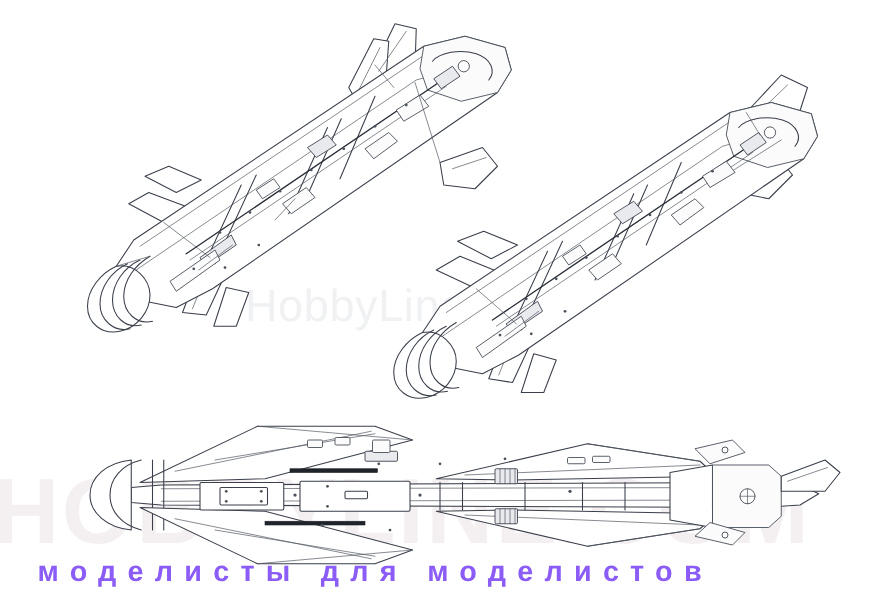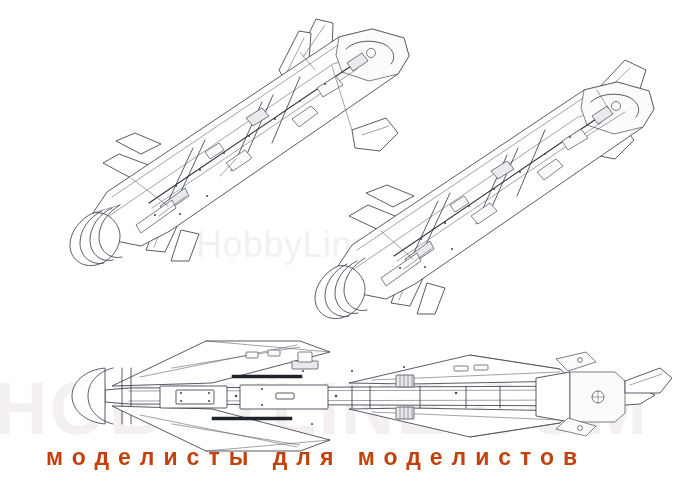--- a/index.html
+++ b/index.html
@@ -2,21 +2,21 @@
 <html><head>
 <meta charset="utf-8">
 <style>
   html,body{margin:0;padding:0;background:#ffffff;}
   body{width:700px;height:490px;overflow:hidden;position:relative;
        font-family:"Liberation Sans", sans-serif;}
   #stage{position:absolute;inset:0;width:700px;height:490px;background:#ffffff;}
   .wm{position:absolute;pointer-events:none;user-select:none;white-space:nowrap;}
   #wm-mid{left:196px;top:224px;font-size:36px;letter-spacing:0.5px;color:#f0f1f3;font-weight:400;}
   #wm-bot{left:-6px;top:366px;font-size:74px;letter-spacing:2px;color:#f4f0f2;font-weight:700;}
-  #wm-tag{left:46px;top:444px;font-size:23px;letter-spacing:9px;color:#c2410c;font-weight:700;}
+  #wm-tag{left:30px;top:444px;font-size:23px;letter-spacing:9px;color:#8b5cf6;font-weight:700;}
   svg{position:absolute;left:0;top:0;}
   .ln{fill:none;stroke:#3a3f4a;stroke-width:0.85;stroke-linejoin:round;stroke-linecap:round;}
   .lnT{fill:none;stroke:#50565f;stroke-width:0.55;stroke-linejoin:round;stroke-linecap:round;}
   .lnH{fill:none;stroke:#2a2f38;stroke-width:1.1;stroke-linejoin:round;stroke-linecap:round;}
   .fillW{fill:#ffffff;stroke:#3a3f4a;stroke-width:0.85;stroke-linejoin:round;}
   .fillL{fill:#fbfbfc;stroke:#444a54;stroke-width:0.7;stroke-linejoin:round;}
   .fillG{fill:#e9eaee;stroke:#3a3f4a;stroke-width:0.7;stroke-linejoin:round;}
   .fillD{fill:#1f232a;stroke:#1f232a;stroke-width:0.5;}
   .dot{fill:#ffffff;stroke:#3d424b;stroke-width:0.7;}
   .dotf{fill:#4a505a;}

